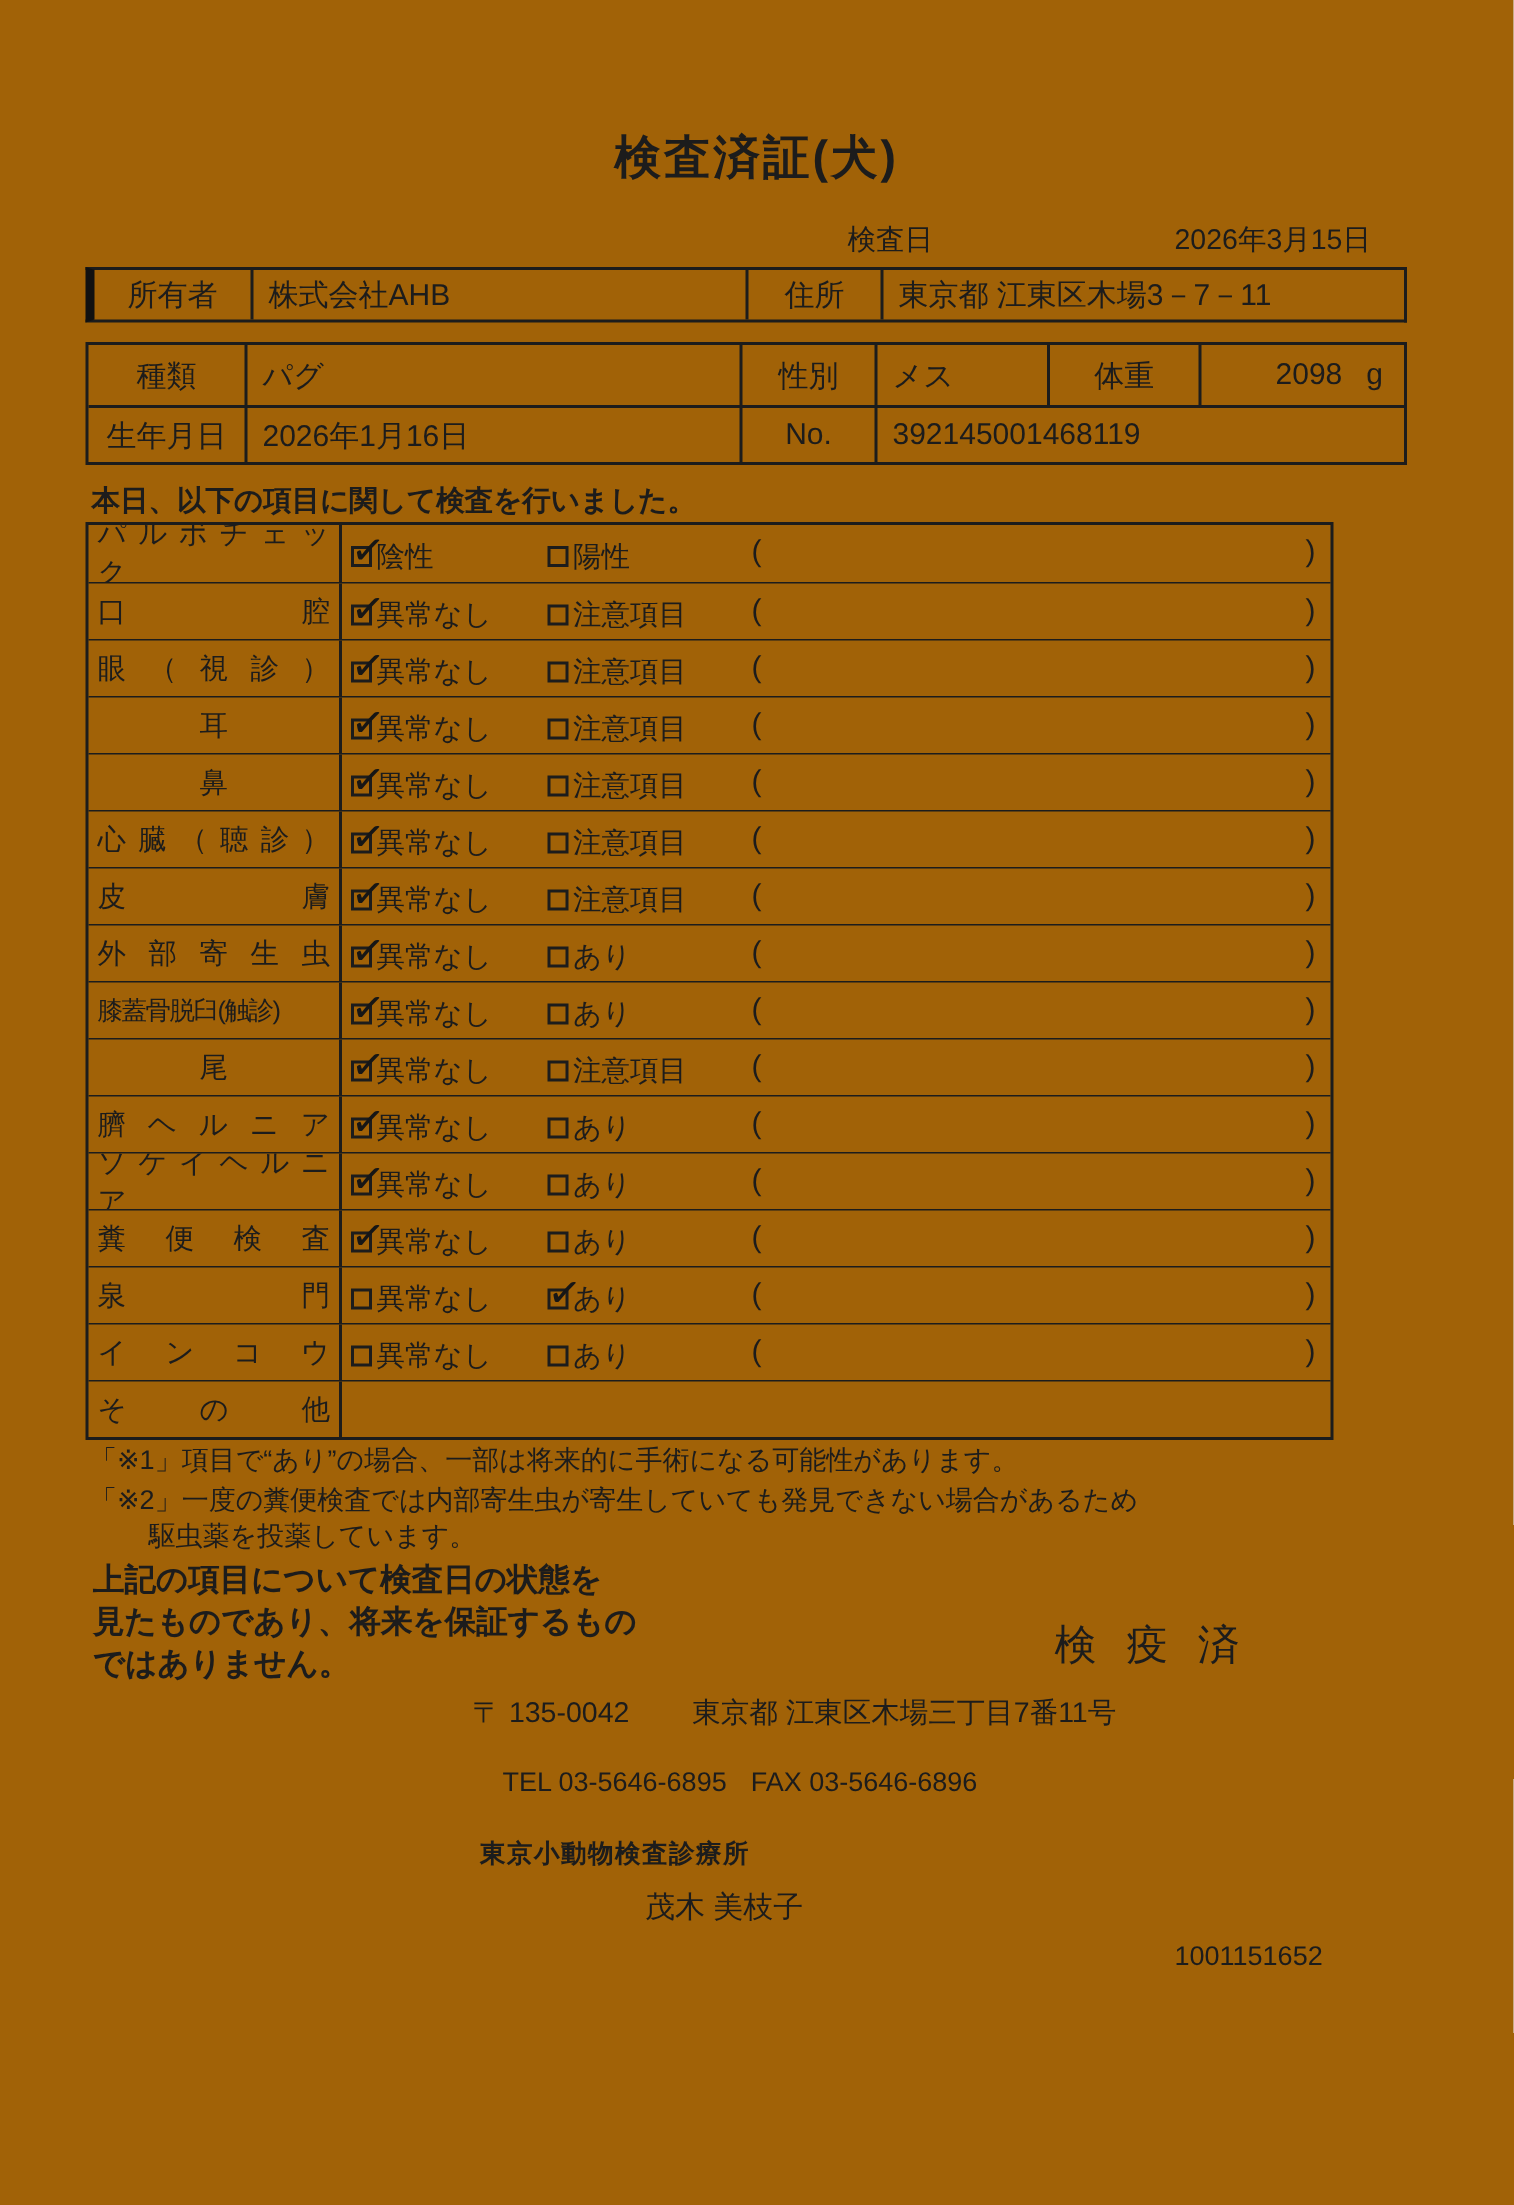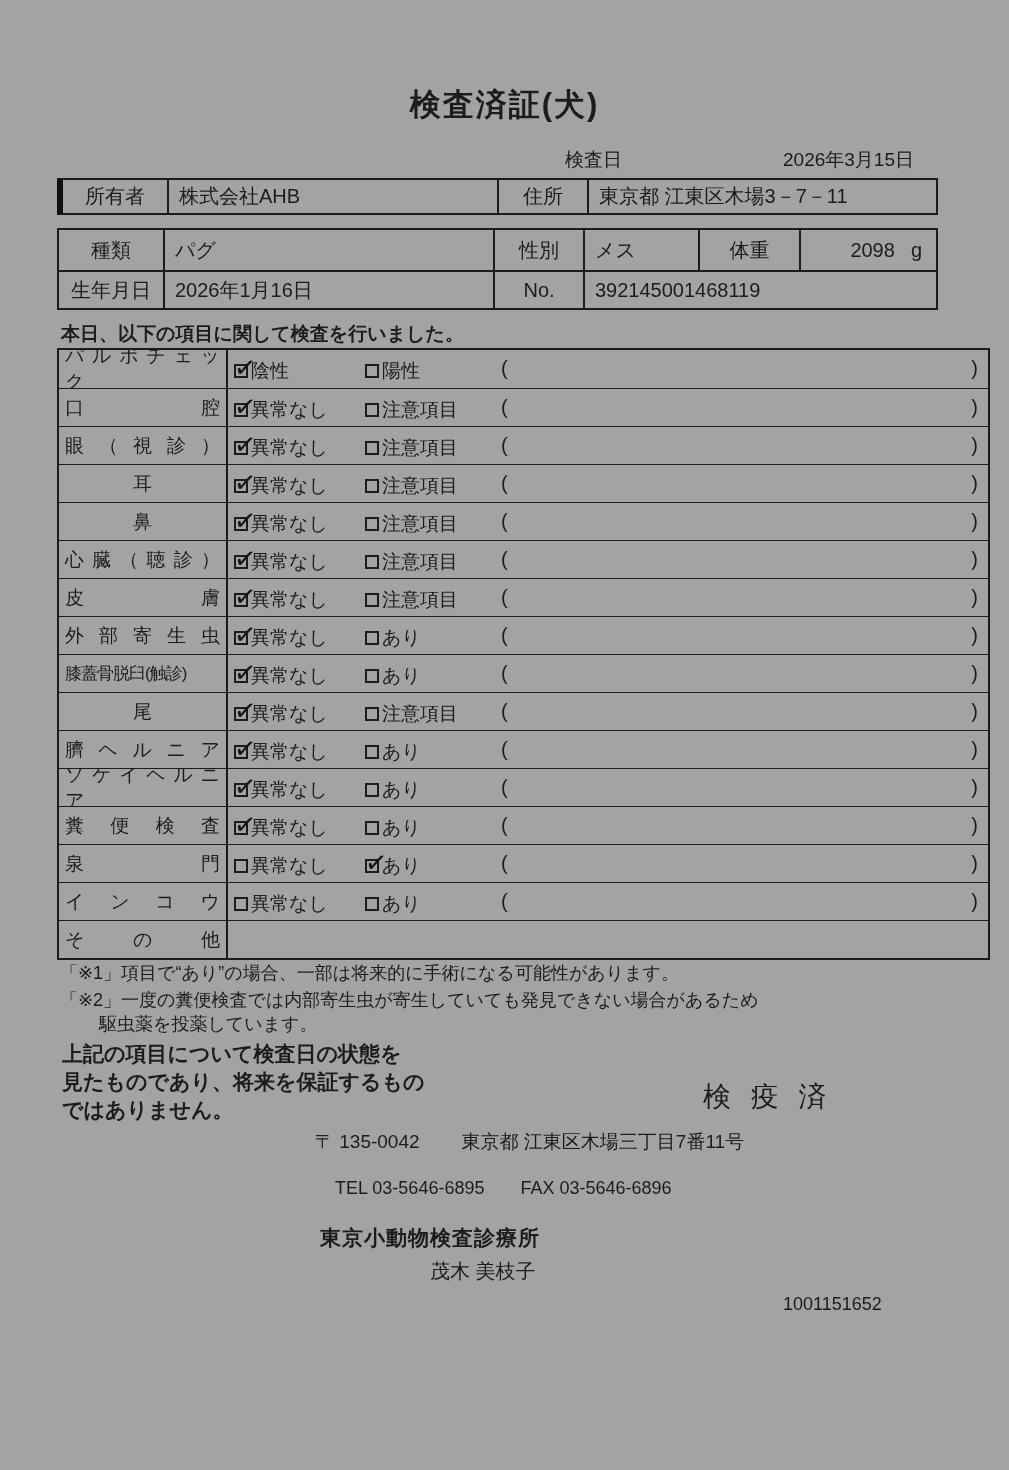--- a/index.html
+++ b/index.html
@@ -1,21 +1,21 @@
 <!DOCTYPE html>
 <html lang="ja"><head>
 <meta charset="utf-8">
 <style>
   * { margin:0; padding:0; box-sizing:border-box; }
   html,body { background:#e8e8e8; }
   .page {
     position:relative;
     width:1009px; height:1470px;
     margin:0 auto;
-    background:#a3a3a3;
+    background:#a16207;
     font-family:"Liberation Sans","DejaVu Sans",sans-serif;
     color:#1c1c1c;
     overflow:hidden;
   }
   .doc-title {
     position:absolute; top:84px; left:0; width:100%;
     text-align:center; font-size:31px; font-weight:bold; letter-spacing:2px;
   }
   .insp-date-row { position:absolute; top:147px; left:0; width:100%; font-size:19px; }
   .insp-date-label { position:absolute; left:565px; top:0; }
@@ -38,21 +38,21 @@
   .w-val1  { width:330px; flex:none; }
   .w-label2{ width:90px; flex:none; }
   .w-rest  { flex:1; }
   .w-sex   { width:115px; flex:none; }
   .w-wlbl  { width:101px; flex:none; }
   .weight-cell { justify-content:flex-end; gap:16px; padding-right:14px; }
 
   .intro-line { position:absolute; left:61px; top:321px; font-size:19px; font-weight:600; }
 
   
-  .check-table { position:absolute; left:57px; top:348px; width:933px; border:2px solid #1c1c1c; }
+  .check-table { position:absolute; left:57px; top:348px; width:832px; border:2px solid #1c1c1c; }
   .check-row { position:relative; display:flex; height:38px; }
   .check-row + .check-row { border-top:1px solid #1c1c1c; }
   .check-label {
     width:169px; flex:none; border-right:2px solid #1c1c1c;
     display:flex; align-items:center; padding:0 6px; font-size:19px; overflow:hidden;
   }
   .check-label .lbl { display:block; width:100%; white-space:nowrap; }
   .align-justify .lbl { text-align:justify; text-align-last:justify; white-space:normal; }
   .align-center .lbl { text-align:center; }
   .align-plain .lbl { font-size:17px; letter-spacing:-1px; }
@@ -79,22 +79,22 @@
   .note-line { position:absolute; left:60px; font-size:18px; white-space:nowrap; }
   .note-1 { top:961px; }
   .note-2a { top:988px; }
   .note-2b { top:1012px; left:99px; }
 
   .disclaimer { position:absolute; left:62px; top:1040px; font-size:21px; font-weight:600; line-height:28px; }
 
   .stamp { position:absolute; left:703px; top:1078px; font-size:28px; letter-spacing:6px; font-weight:500; white-space:nowrap; }
 
   .postal-line { position:absolute; left:315px; top:1129px; font-size:19px; display:flex; gap:42px; white-space:nowrap; }
-  .tel-line { position:absolute; left:335px; top:1178px; font-size:18px; display:flex; gap:36px; white-space:nowrap;align-items:flex-end; }
-  .clinic-name { position:absolute; left:320px; top:1224px; font-size:21px; font-weight:600; letter-spacing:1px; white-space:nowrap; }
+  .tel-line { position:absolute; left:335px; top:1178px; font-size:18px; display:flex; gap:16px; white-space:nowrap;align-items:flex-end; }
+  .clinic-name { position:absolute; left:320px; top:1224px; font-size:17px; font-weight:600; letter-spacing:1px; white-space:nowrap; }
   .person-name { position:absolute; left:430px; top:1258px; font-size:20px; white-space:nowrap; }
   .serial-no { position:absolute; left:783px; top:1294px; font-size:18px; }
 </style>
 </head>
 <body>
 
 <div class="page">
 
   <div class="doc-title">検査済証(犬)</div>
 

